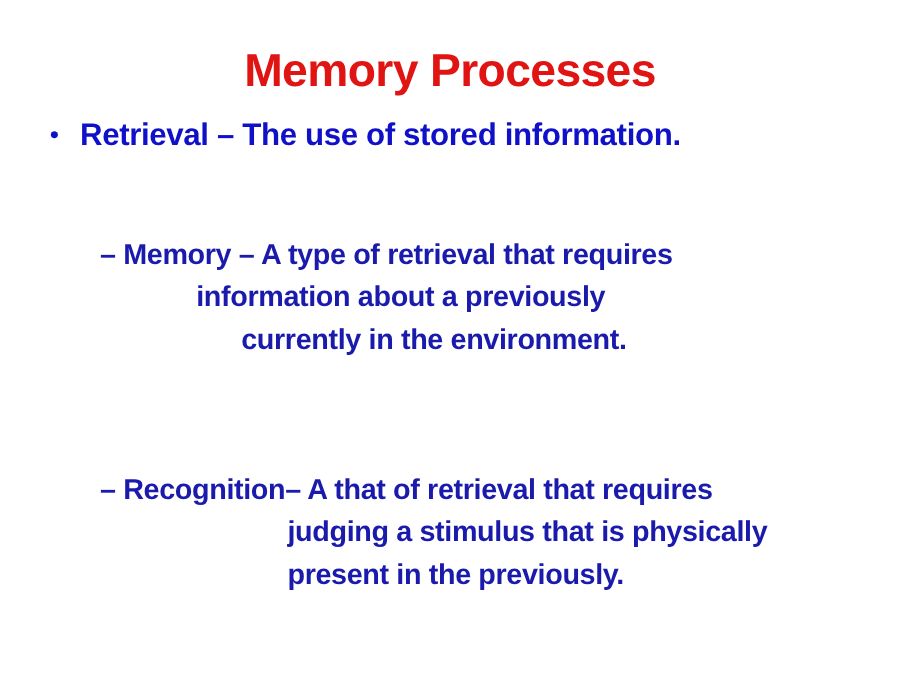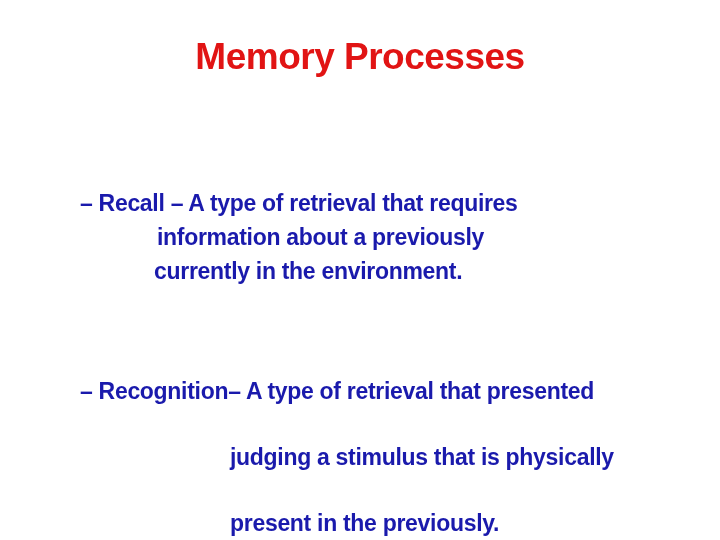--- a/index.html
+++ b/index.html
@@ -51,36 +51,39 @@
     font-size:23px;
     font-weight:bold;
     letter-spacing:-0.3px;
     color:var(--sub-color);
     line-height:34px;
   }
   .sub-bullet div{white-space:nowrap;}
   .sub-recall{top:186px;}
   .sub-recognition{top:374px;}
   .indent-recall-wrap{margin-left:77px;}
-  .indent-recall-last{margin-left:74px;}
-  .indent-recog-wrap{margin-left:150px;margin-top:32px;}
+  .indent-recall-last{margin-left:113px;}
+  .indent-recog-wrap{margin-left:150px;}
 </style>
 </head>
 <body>
 
 <div class="slide">
 
   <div class="slide-title">Memory Processes</div>
 
+  <div class="bullet-line">
+    <span class="bullet-marker">•</span><span>Retrieval – The use of stored information.</span>
+  </div>
 
   <div class="sub-bullet sub-recall">
-    <div>– Recall – A type of retrieval that requires</div>
+    <div>– Memory – A type of retrieval that requires</div>
     <div class="indent-recall-wrap">information about a previously</div>
     <div class="indent-recall-last">currently in the environment.</div>
   </div>
 
   <div class="sub-bullet sub-recognition">
-    <div>– Recognition– A type of retrieval that presented</div>
+    <div>– Recognition– A that of retrieval that requires</div>
     <div class="indent-recog-wrap">judging a stimulus that is physically</div>
     <div class="indent-recog-wrap">present in the previously.</div>
   </div>
 
 </div>
 
 </body></html>

